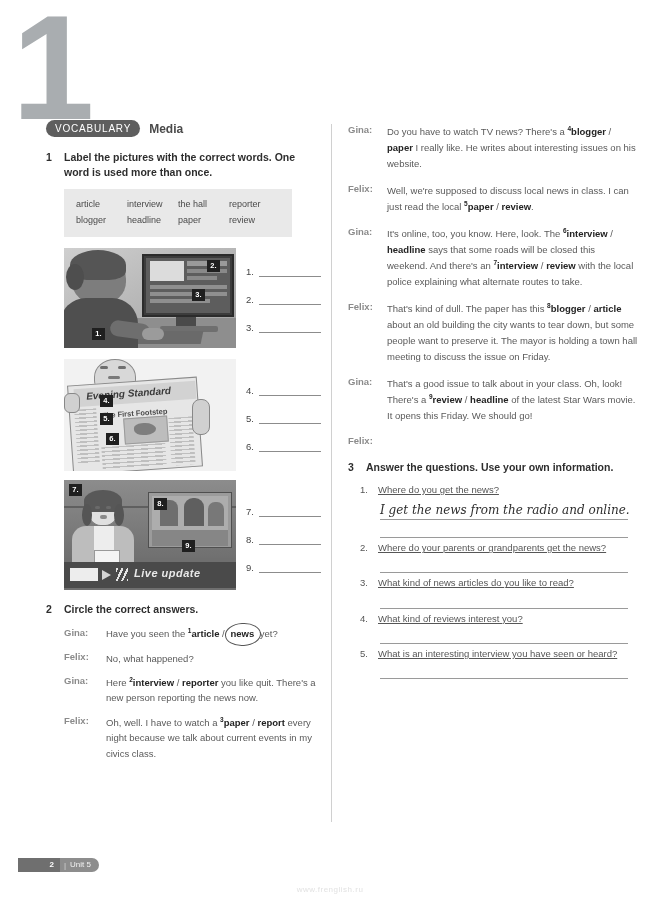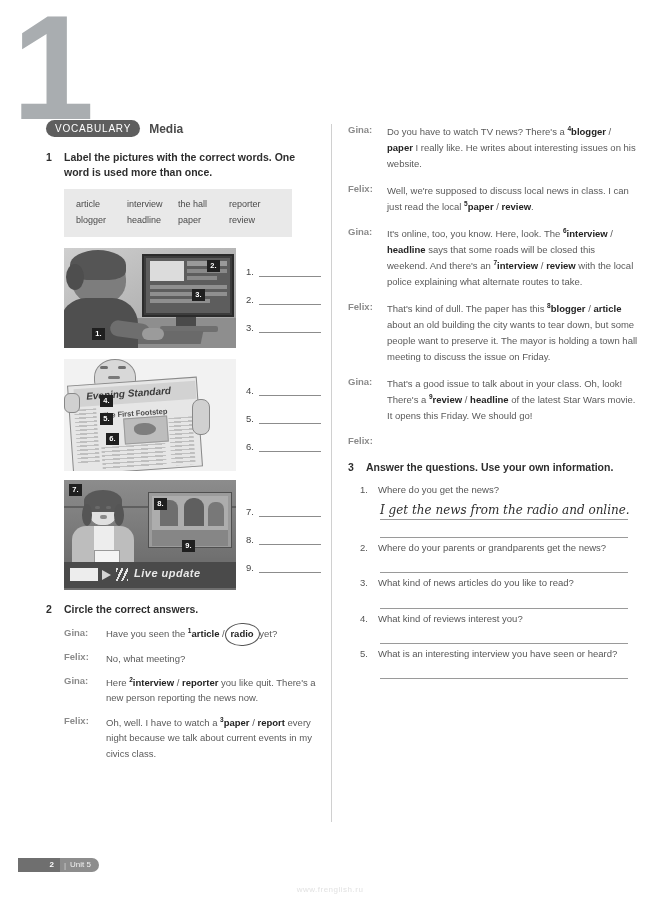--- a/index.html
+++ b/index.html
@@ -225,21 +225,21 @@
   .q-item { margin-bottom: 2px; }
   .q-row {
     display: flex;
     gap: 6px;
     font-size: 9.5px;
     line-height: 1.6;
     color: #565656;
     margin-left: 12px;
   }
   .q-num { flex: 0 0 12px; }
-  .q-text { flex: 1; }
+  .q-text { flex: 1; text-decoration: underline; }
   .q-answer-written {
     font-family: "DejaVu Serif", serif;
     font-style: italic;
     font-size: 12px;
     color: #2e2e2e;
     border-bottom: 1.2px solid #9a9a9a;
     margin: 6px 10px 0 32px;
     padding-bottom: 2px;
     white-space: nowrap;
   }
@@ -476,25 +476,25 @@
       </div>
     </div>
 
     <div class="ex-head" style="margin-top:12px;">
       <span class="ex-num">2</span>
       <span class="ex-text">Circle the correct answers.</span>
     </div>
     <div class="dialogue" id="ex2-dialogue">
         <div class="dlg-turn">
           <div class="dlg-speaker">Gina:</div>
-          <div class="dlg-body"><span>Have you seen the </span><sup>1</sup><b>article</b><span> / </span><span class="circled">radio</span><span> yet?</span></div>
+          <div class="dlg-body"><span>Have you seen the </span><sup>1</sup><b>article</b><span> / </span><span class="circled">news</span><span> yet?</span></div>
         </div>
         <div class="dlg-turn">
           <div class="dlg-speaker">Felix:</div>
-          <div class="dlg-body"><span>No, what meeting?</span></div>
+          <div class="dlg-body"><span>No, what happened?</span></div>
         </div>
         <div class="dlg-turn">
           <div class="dlg-speaker">Gina:</div>
           <div class="dlg-body"><span>Here </span><sup>2</sup><b>interview</b><span> / </span><b>reporter</b><span> you like quit. There's a new person reporting the news now.</span></div>
         </div>
         <div class="dlg-turn">
           <div class="dlg-speaker">Felix:</div>
           <div class="dlg-body"><span>Oh, well. I have to watch a </span><sup>3</sup><b>paper</b><span> / </span><b>report</b><span> every night because we talk about current events in my civics class.</span></div>
         </div>
       </div>

